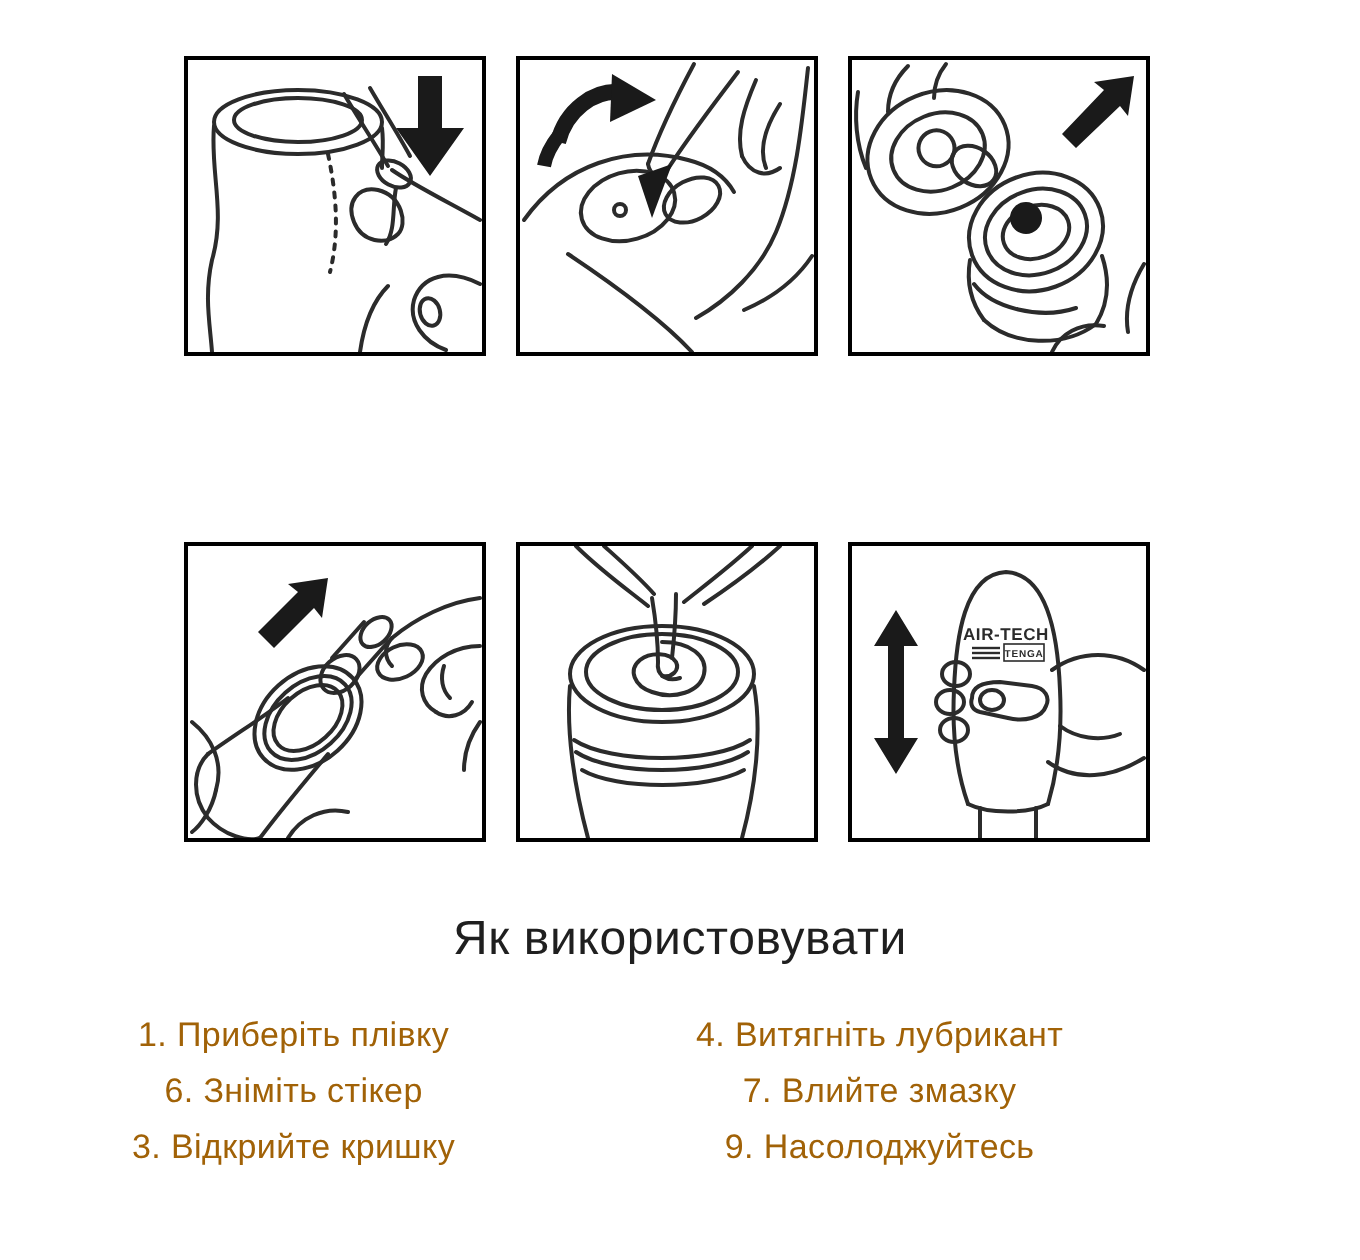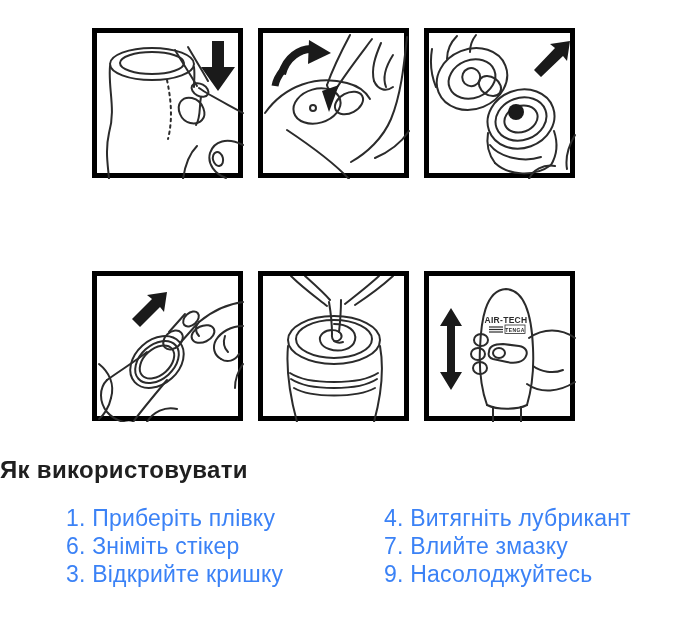--- a/index.html
+++ b/index.html
@@ -8,52 +8,53 @@
     width: 680px;
     height: 630px;
     background: #ffffff;
     font-family: "Liberation Sans", sans-serif;
     overflow: hidden;
   }
   .panel {
     position: absolute;
     width: 151px;
     height: 150px;
-    border: 5px solid #000000;
+    border: 2px solid #000000;
     box-sizing: border-box;
     background: #ffffff;
   }
   .panel svg { display: block; width: 147px; height: 146px; }
   .p1 { left: 92px;  top: 28px; }
   .p2 { left: 258px; top: 28px; }
   .p3 { left: 424px; top: 28px; }
   .p4 { left: 92px;  top: 271px; }
   .p5 { left: 258px; top: 271px; }
   .p6 { left: 424px; top: 271px; }
   .title {
     position: absolute;
     left: 0; right: 0;
     top: 456px;
-    text-align: left;
+    text-align: center;
     font-size: 24px;
-    font-weight: bold;
+    font-weight: normal;
     letter-spacing: 0.3px;
     color: #1f1f1f;
   }
   .instr {
     position: absolute;
     top: 504px;
-    font-size: 23px;
+    font-size: 17px;
     line-height: 28px;
-    color: #3b82f6;
+    color: #a16207;
     letter-spacing: 0.2px;
     white-space: nowrap;
+    text-align: center;
   }
   .instr-left  { left: 66px; }
-  .instr-right { left: 348px; margin-left: 36px; }
+  .instr-right { left: 348px; }
   .lbl-airtech {
     font-family: "Liberation Sans", sans-serif;
     font-size: 8.5px;
     font-weight: bold;
     letter-spacing: 0.3px;
     fill: #2b2b2b;
   }
   .lbl-tenga {
     font-family: "Liberation Sans", sans-serif;
     font-size: 5px;

